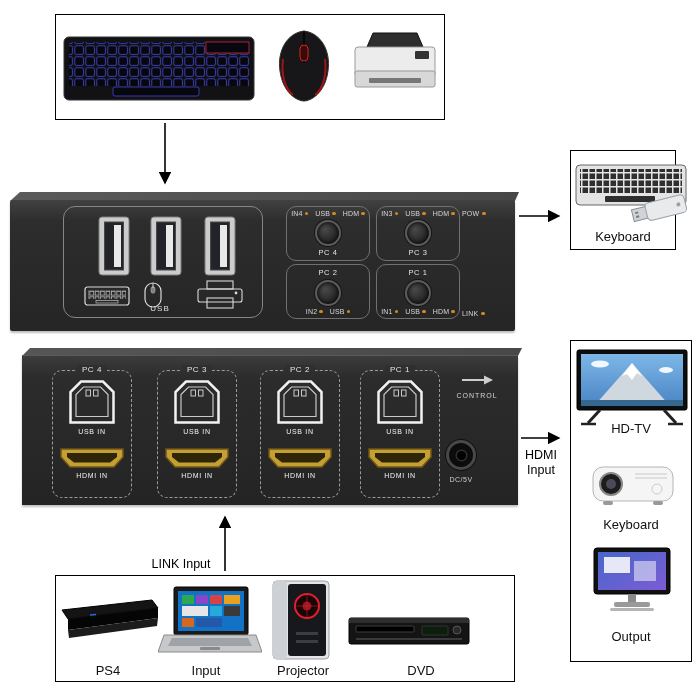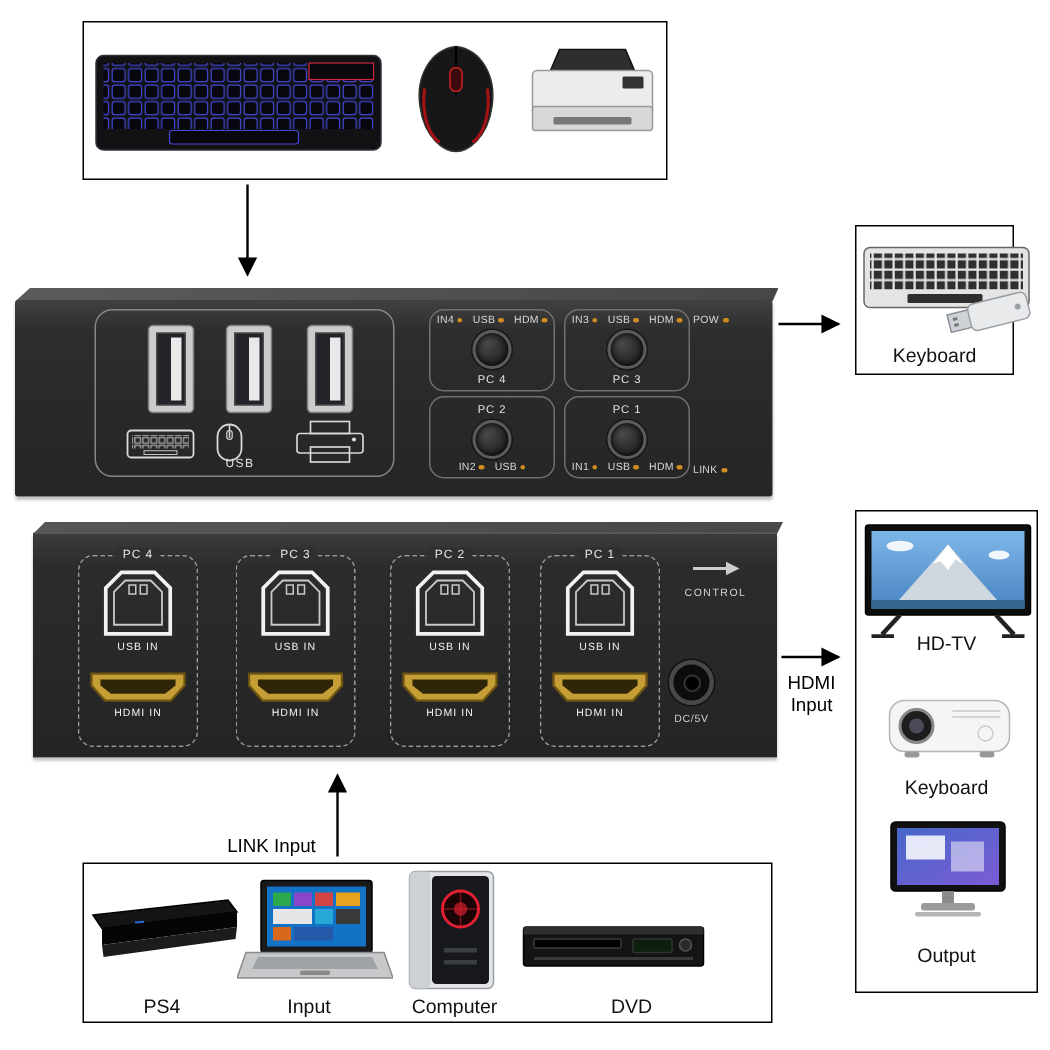--- a/index.html
+++ b/index.html
@@ -408,21 +408,21 @@
       <rect x="1" y="1" width="56" height="78" rx="4" fill="#e2e4e6" stroke="#9aa0a6"></rect>
       <rect x="1" y="1" width="14" height="78" rx="4" fill="#cdd0d4"></rect>
       <rect x="16" y="4" width="38" height="72" rx="3" fill="#17181c"></rect>
       <circle cx="35" cy="26" r="12" fill="#1a0406" stroke="#e02030" stroke-width="2"></circle>
       <circle cx="35" cy="26" r="4.5" fill="#e02030" opacity="0.65"></circle>
       <line x1="35" y1="14" x2="35" y2="38" stroke="#e02030" opacity="0.5"></line>
       <line x1="23" y1="26" x2="47" y2="26" stroke="#e02030" opacity="0.5"></line>
       <rect x="24" y="52" width="22" height="3" fill="#3a3d44"></rect>
       <rect x="24" y="60" width="22" height="3" fill="#3a3d44"></rect>
     </svg>
-    <div class="devlabel" style="left:202px;top:87px;width:90px">Computer</div>
+    <div class="devlabel" style="left:202px;top:87px;width:90px">Projector</div>
 
     <svg class="abs" style="left:292px;top:36px" width="122" height="38" viewBox="0 0 122 38">
       <rect x="1" y="6" width="120" height="26" rx="2" fill="#141414" stroke="#000"></rect>
       <rect x="1" y="6" width="120" height="5" fill="#2e2e2e"></rect>
       <rect x="8" y="14" width="58" height="6" rx="1" fill="#000" stroke="#3c3c3c"></rect>
       <rect x="74" y="14" width="26" height="9" rx="1" fill="#0c1f0c" stroke="#333"></rect>
       <circle cx="109" cy="18" r="4" fill="#2a2a2a" stroke="#555"></circle>
       <rect x="8" y="26" width="106" height="2" fill="#3a3a3a"></rect>
     </svg>
     <div class="devlabel" style="left:320px;top:87px;width:90px">DVD</div>

